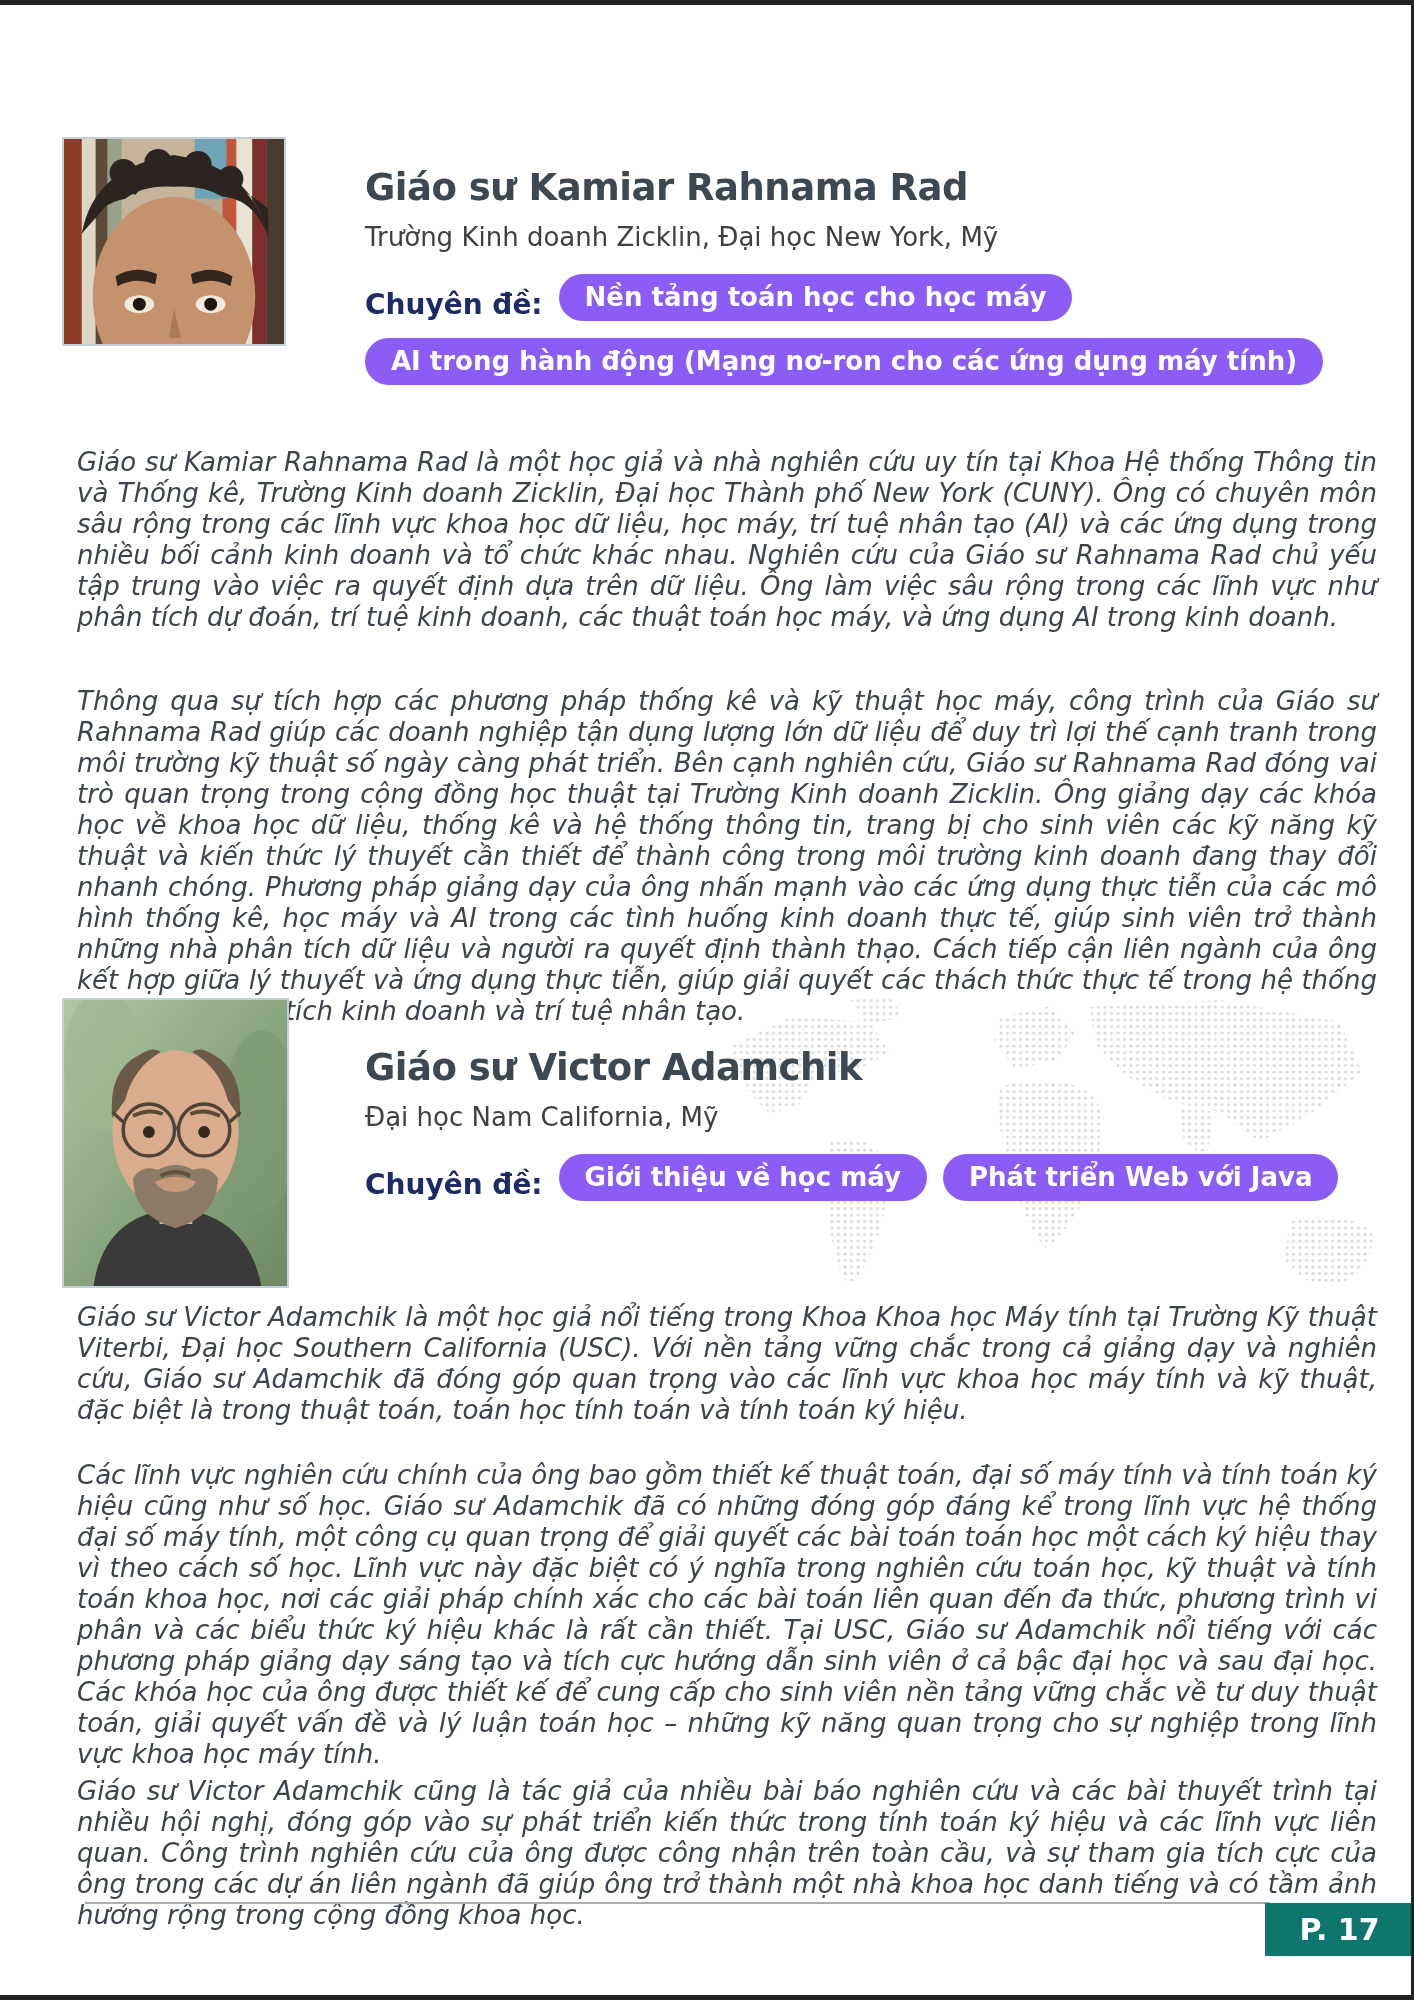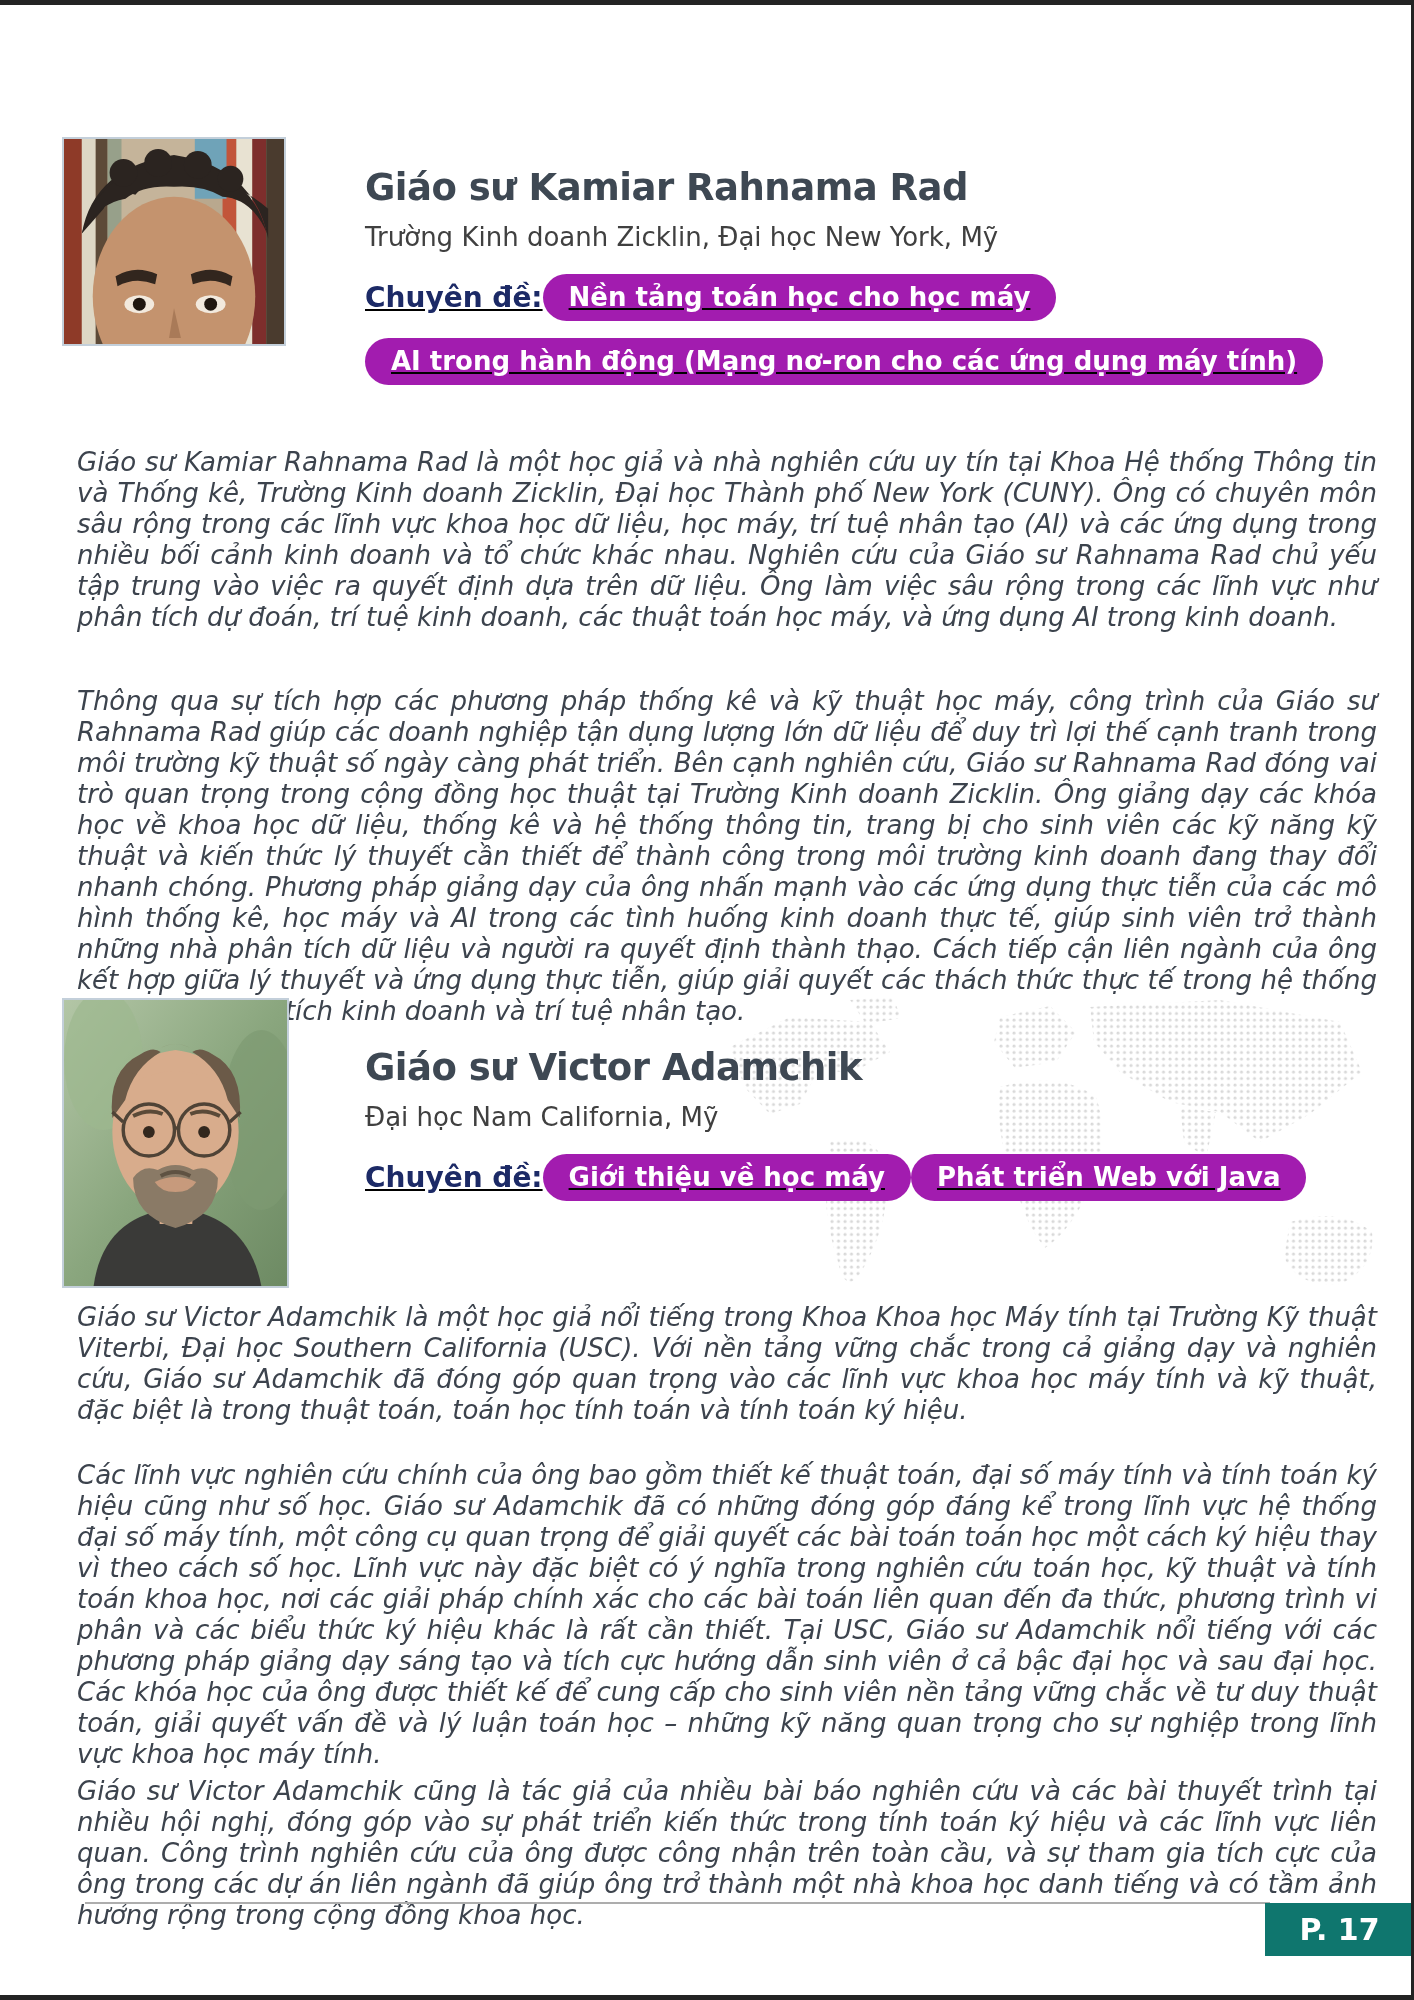--- a/index.html
+++ b/index.html
@@ -29,28 +29,28 @@
     position:absolute;left:365px;
     font-size:37px;font-weight:700;color:#3e4853;letter-spacing:-.5px;
     white-space:nowrap;
   }
   .prof-aff{
     position:absolute;left:365px;
     font-size:26px;font-weight:400;color:#404040;white-space:nowrap;
   }
   .topics-row{
     position:absolute;left:365px;
-    display:flex;align-items:center;gap:0;white-space:nowrap;text-decoration:underline;
+    display:flex;align-items:flex-end;gap:16px;white-space:nowrap;
   }
   .topics-label{
     font-size:28px;font-weight:700;color:#1c2a66;
   }
   .pill{
     display:inline-block;
-    background:#a21caf;color:#ffffff;
+    background:#8b5cf6;color:#ffffff;
     font-size:26px;font-weight:700;
     padding:9px 26px;border-radius:999px;line-height:1.1;
   }
 
   
   .para{
     position:absolute;left:60px;width:1300px;
     font-size:26px;font-style:italic;color:#3c434d;
     line-height:31px;text-align:justify;margin-left:17px;
   }

